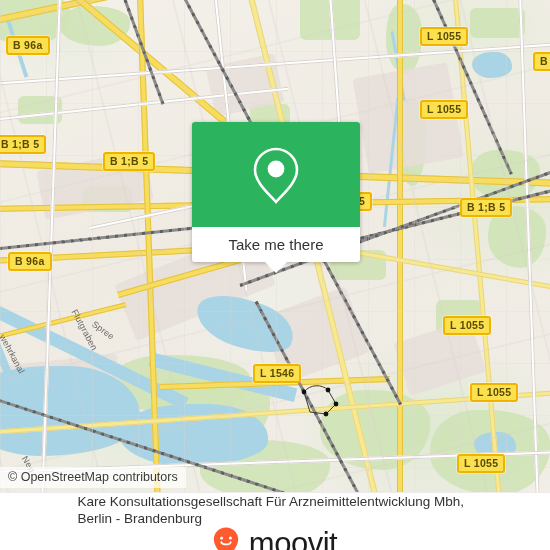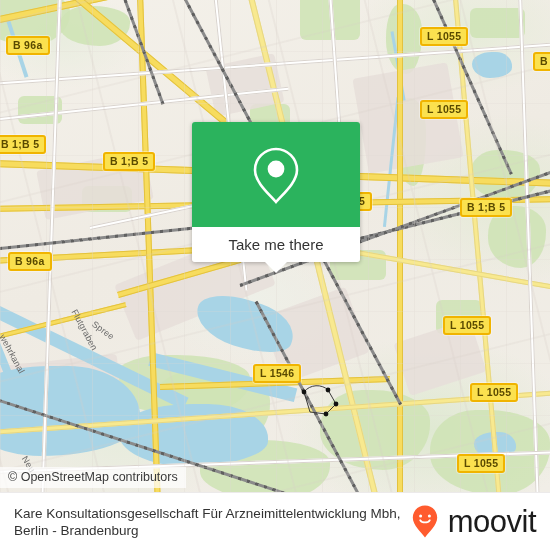--- a/index.html
+++ b/index.html
@@ -94,21 +94,21 @@
     background:rgba(255,255,255,.72);
     padding:3px 8px 4px 8px;
     font-size:12.5px;color:#3a3a3a;white-space:nowrap;
   }
 
   
   #footer{
     position:absolute;left:0;top:492px;width:550px;height:58px;
     background:#ffffff;border-top:1px solid #eceaea;
     display:flex;align-items:center;justify-content:space-between;
-    padding:0 14px;box-sizing:border-box;
+    padding:0 14px;box-sizing:border-box;flex-direction:column;
   }
   #footer-title{
     color:#333333;font-size:13.5px;line-height:17px;max-width:395px;
   }
   #brand{display:flex;align-items:center;gap:10px;}
   #brand-mark{position:relative;width:26px;height:33px;flex:none;}
   #brand-word{color:#1c1c1c;font-size:31px;line-height:31px;font-weight:normal;letter-spacing:-.5px;}
 </style>
 </head>
 <body>

